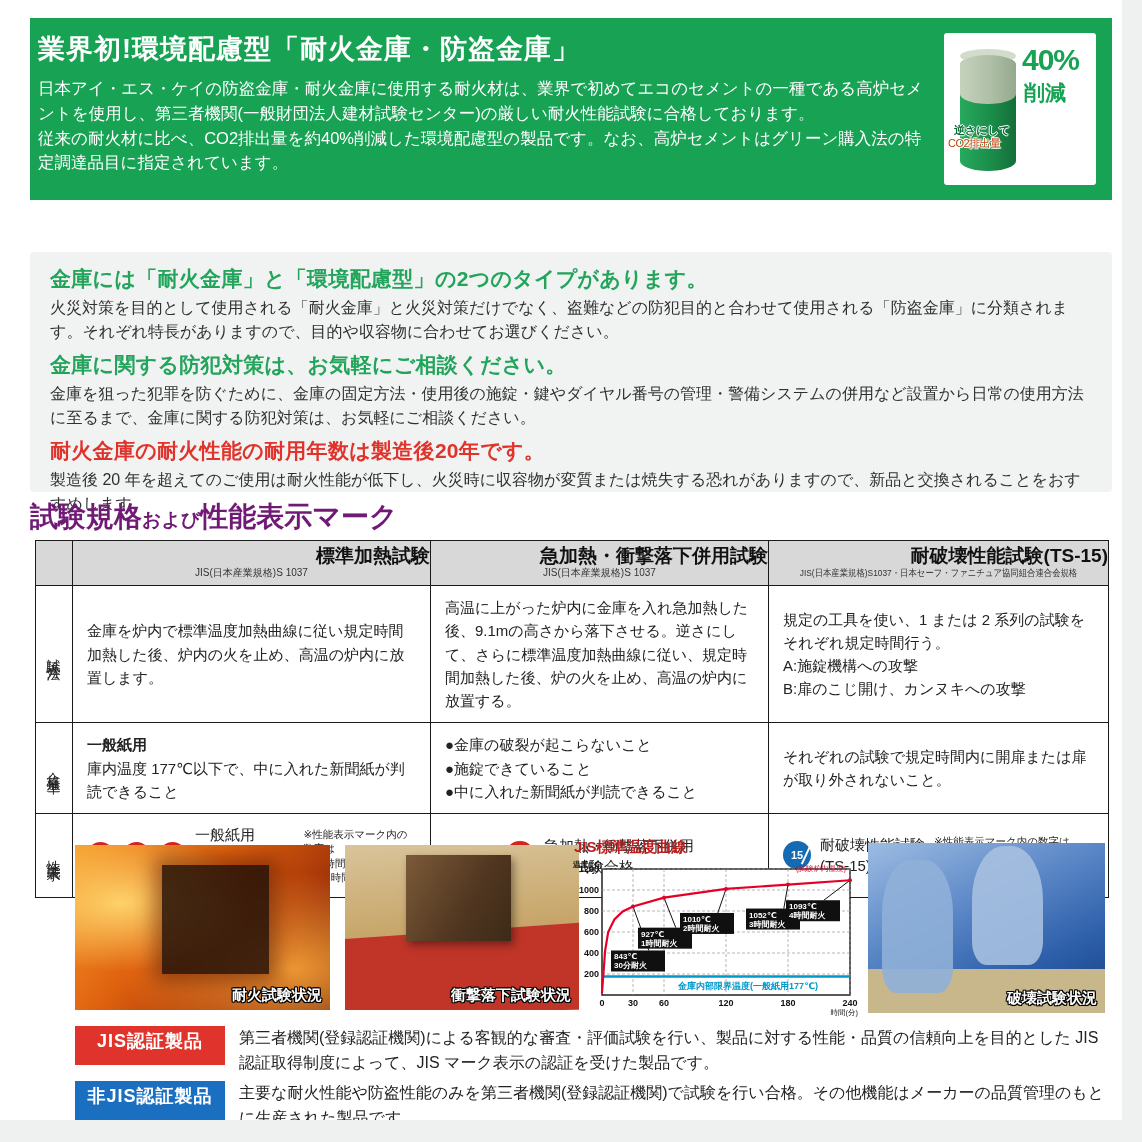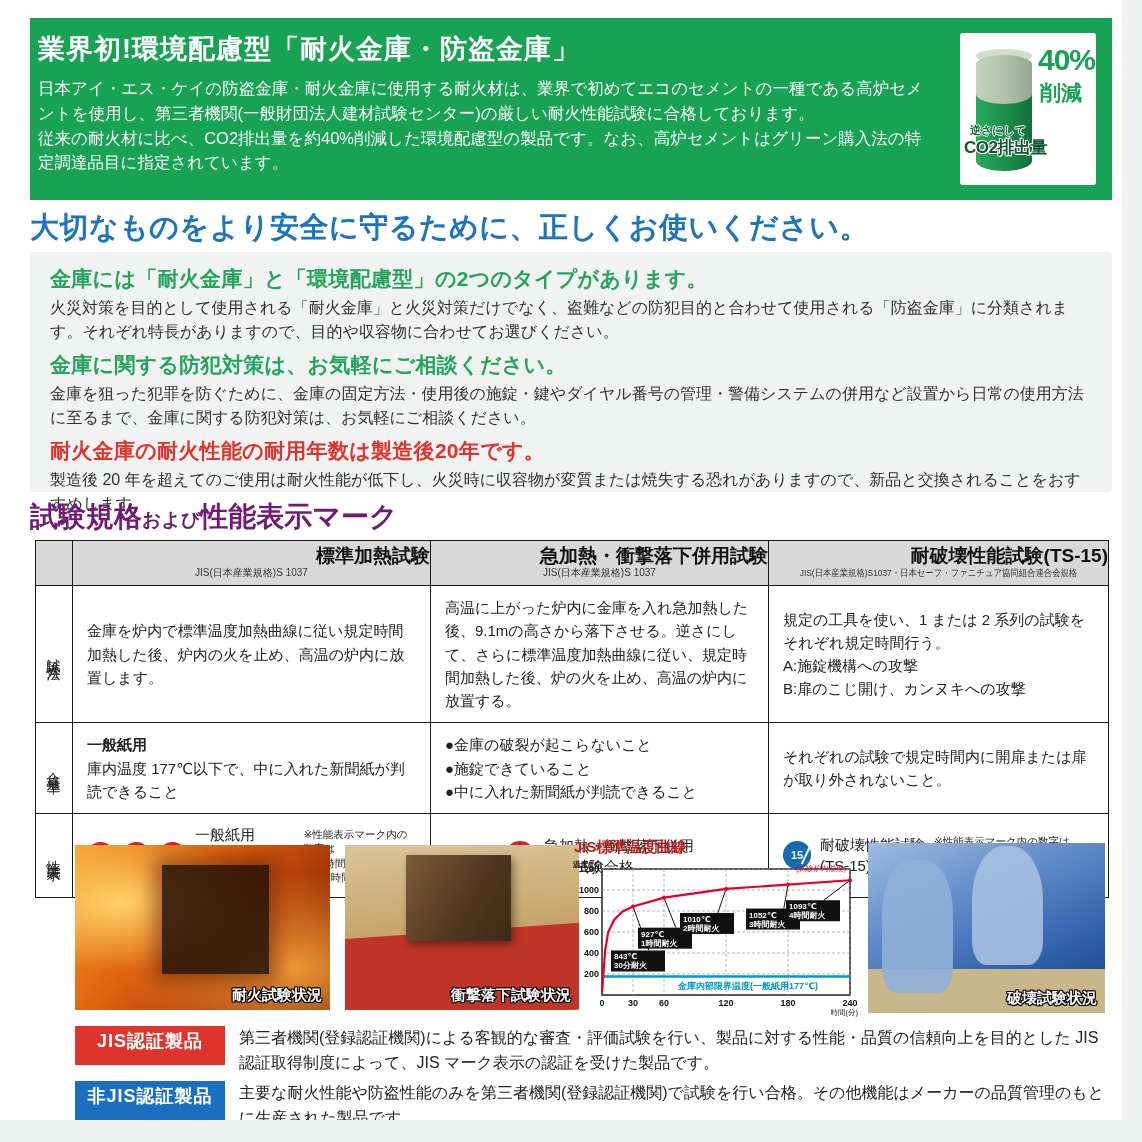--- a/index.html
+++ b/index.html
@@ -5,33 +5,33 @@
   html,body{margin:0;padding:0;background:#fff;}
   #page{position:relative;width:1142px;height:1142px;background:#fff;overflow:hidden;
         font-family:"Liberation Sans","DejaVu Sans",sans-serif;color:#303030;}
   .pre{white-space:pre-line;}
 
   
   .banner{position:absolute;left:30px;top:18px;width:1082px;height:182px;background:#17a254;
           box-sizing:border-box;padding:13px 175px 10px 8px;color:#fff;}
   .banner-title{font-size:27px;font-weight:bold;letter-spacing:1px;margin-bottom:9px;}
   .banner-body{font-size:16.5px;line-height:1.5;}
-  .co2-box{position:absolute;right:16px;top:15px;width:136px;height:152px;background:#fff;border-radius:3px;text-align:right;}
+  .co2-box{position:absolute;right:16px;top:15px;width:152px;height:152px;background:#fff;border-radius:3px;text-align:right;}
   .cylinder{position:absolute;left:16px;top:22px;width:56px;height:116px;
             background:linear-gradient(90deg,#27aa5e,#1b8d4a 55%,#136f39);
             border-radius:28px/10px;}
   .cyl-upper{position:absolute;left:0;top:0;width:100%;height:42%;
              background:linear-gradient(90deg,#c6d2bd,#aebfa6 55%,#95a98d);
              border-radius:28px/10px;}
   .cyl-top{position:absolute;left:0;top:-6px;width:100%;height:14px;border-radius:50%;background:#d2dccb;}
   .pct{position:absolute;left:78px;top:10px;font-size:30px;font-weight:bold;color:#17a254;letter-spacing:-1px;}
   .pct-sub{position:absolute;left:80px;top:46px;font-size:21px;font-weight:bold;color:#17a254;}
   .cyl-lab1{position:absolute;left:10px;top:90px;font-size:11px;font-weight:bold;color:#0d6b37;
             text-shadow:1px 0 #fff,-1px 0 #fff,0 1px #fff,0 -1px #fff;}
-  .cyl-lab2{position:absolute;left:4px;top:103px;font-size:17px;font-weight:bold;color:#14532d;letter-spacing:-0.5px;
+  .cyl-lab2{position:absolute;left:4px;top:103px;font-size:11px;font-weight:normal;color:#c2410c;letter-spacing:-0.5px;
             text-shadow:1px 0 #fff,-1px 0 #fff,0 1px #fff,0 -1px #fff,1px 1px #fff,-1px -1px #fff;}
 
   
   .h1{position:absolute;left:30px;top:208px;font-size:29px;font-weight:bold;color:#1b74bd;letter-spacing:0.5px;}
   .h2{position:absolute;left:30px;top:498px;color:#701a75;font-weight:bold;}
   .h2 .big{font-size:28px;} .h2 .small{font-size:19px;}
 
   
   .panel{position:absolute;left:30px;top:252px;width:1082px;height:240px;background:#f1f3f2;
          box-sizing:border-box;border-radius:4px;padding:6px 20px;}
@@ -114,21 +114,20 @@
         <div class="cyl-top"></div>
         <div class="cyl-upper"></div>
       </div>
       <div class="pct">40%</div>
       <div class="pct-sub">削減</div>
       <div class="cyl-lab1">逆さにして</div>
       <div class="cyl-lab2">CO2排出量</div>
     </div>
   </div>
 
-  <div class="h1">大切なものをより安全に守るために、正しくお使いください。</div>
 
   <div class="panel">
     <div class="sec-title green">金庫には「耐火金庫」と「環境配慮型」の2つのタイプがあります。</div>
     <div class="sec-body">火災対策を目的として使用される「耐火金庫」と火災対策だけでなく、盗難などの防犯目的と合わせて使用される「防盗金庫」に分類されます。それぞれ特長がありますので、目的や収容物に合わせてお選びください。</div>
     <div class="sec-title green">金庫に関する防犯対策は、お気軽にご相談ください。</div>
     <div class="sec-body">金庫を狙った犯罪を防ぐために、金庫の固定方法・使用後の施錠・鍵やダイヤル番号の管理・警備システムの併用など設置から日常の使用方法に至るまで、金庫に関する防犯対策は、お気軽にご相談ください。</div>
     <div class="sec-title red">耐火金庫の耐火性能の耐用年数は製造後20年です。</div>
     <div class="sec-body">製造後 20 年を超えてのご使用は耐火性能が低下し、火災時に収容物が変質または焼失する恐れがありますので、新品と交換されることをおすすめします。</div>
   </div>
 

